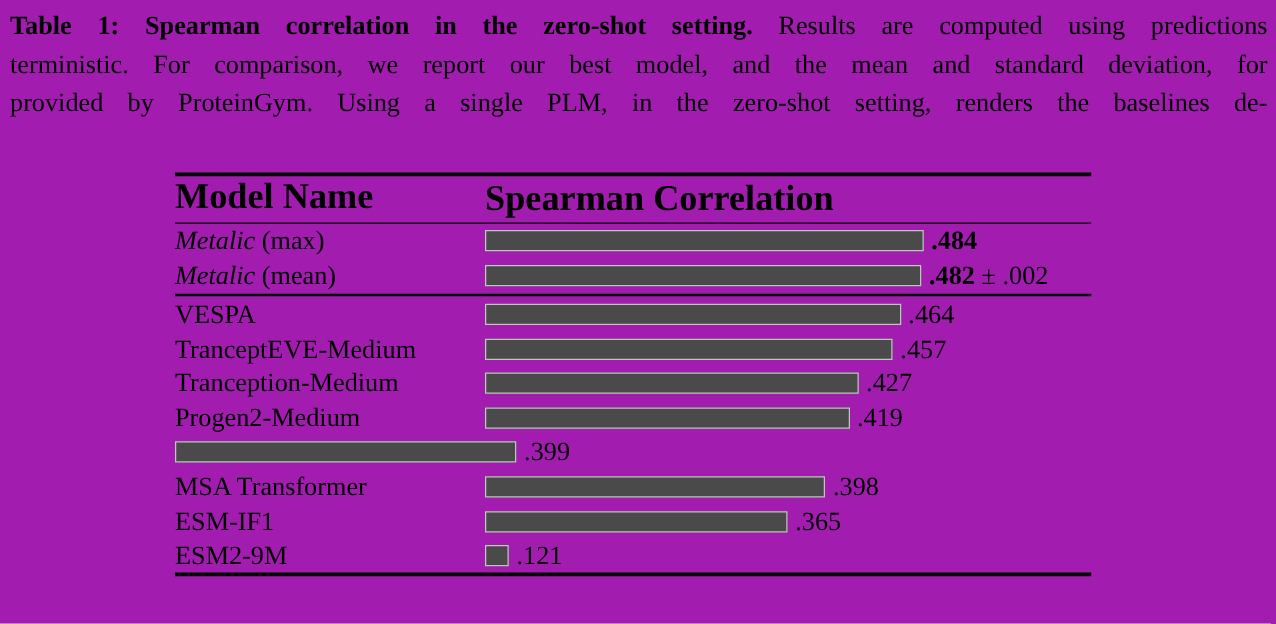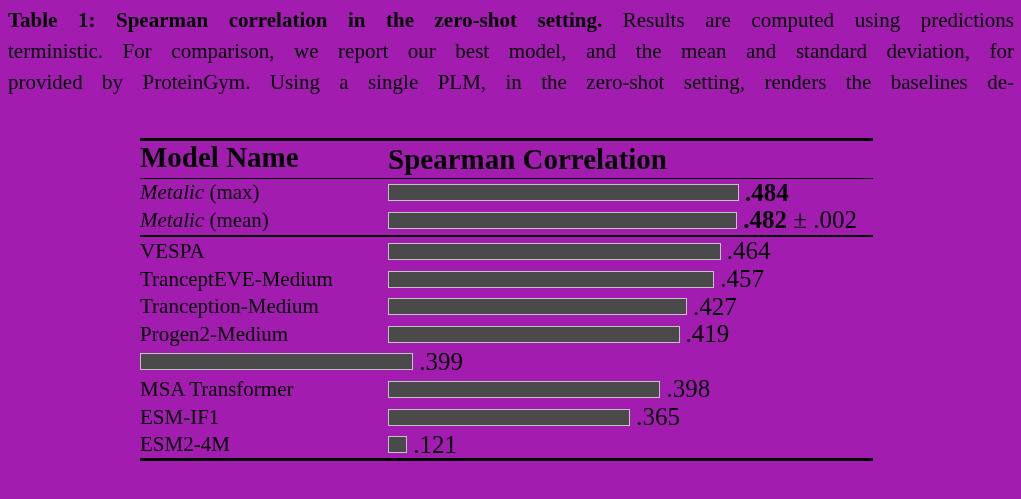--- a/index.html
+++ b/index.html
@@ -54,21 +54,21 @@
     height: 27.6px;
     font-size: 21px;
   }
   .bar {
     height: 17px;
     box-sizing: border-box;
     background: #4a4a4a;
     border: 1.5px solid #c3c3c3;
     flex: none;
   }
-  .val { margin-left: 6px; font-size: 25px; white-space: pre; }
+  .val { margin-left: 6px; font-size: 21px; white-space: pre; }
   .val.bold { font-weight: bold; }
   .suffix { margin-left: 0; }
 </style>
 </head>
 <body>
 
 <div class="page">
 
   <div class="caption">
     <span class="cap-line just"><span class="cap-bold">Table 1: Spearman correlation in the zero-shot setting.</span><span> Results are computed using predictions</span></span>
@@ -150,21 +150,21 @@
   </div>
         <div class="row">
     <div class="col-name"><i></i><span>ESM-IF1</span></div>
     <div class="col-bar">
       <div class="bar" style="width: 242.2px; background: rgb(74, 74, 74); border-color: rgb(195, 195, 195);"></div>
       <span class="val">.365</span>
             <span class="val suffix"></span>
     </div>
   </div>
         <div class="row">
-    <div class="col-name"><i></i><span>ESM2-4M</span></div>
+    <div class="col-name"><i></i><span>ESM2-9M</span></div>
     <div class="col-bar">
       <div class="bar" style="width: 19.2px; background: rgb(74, 74, 74); border-color: rgb(195, 195, 195);"></div>
       <span class="val">.121</span>
             <span class="val suffix"></span>
     </div>
   </div>
       </div>
     <div class="rule rule-thick"></div>
   </div>
 

